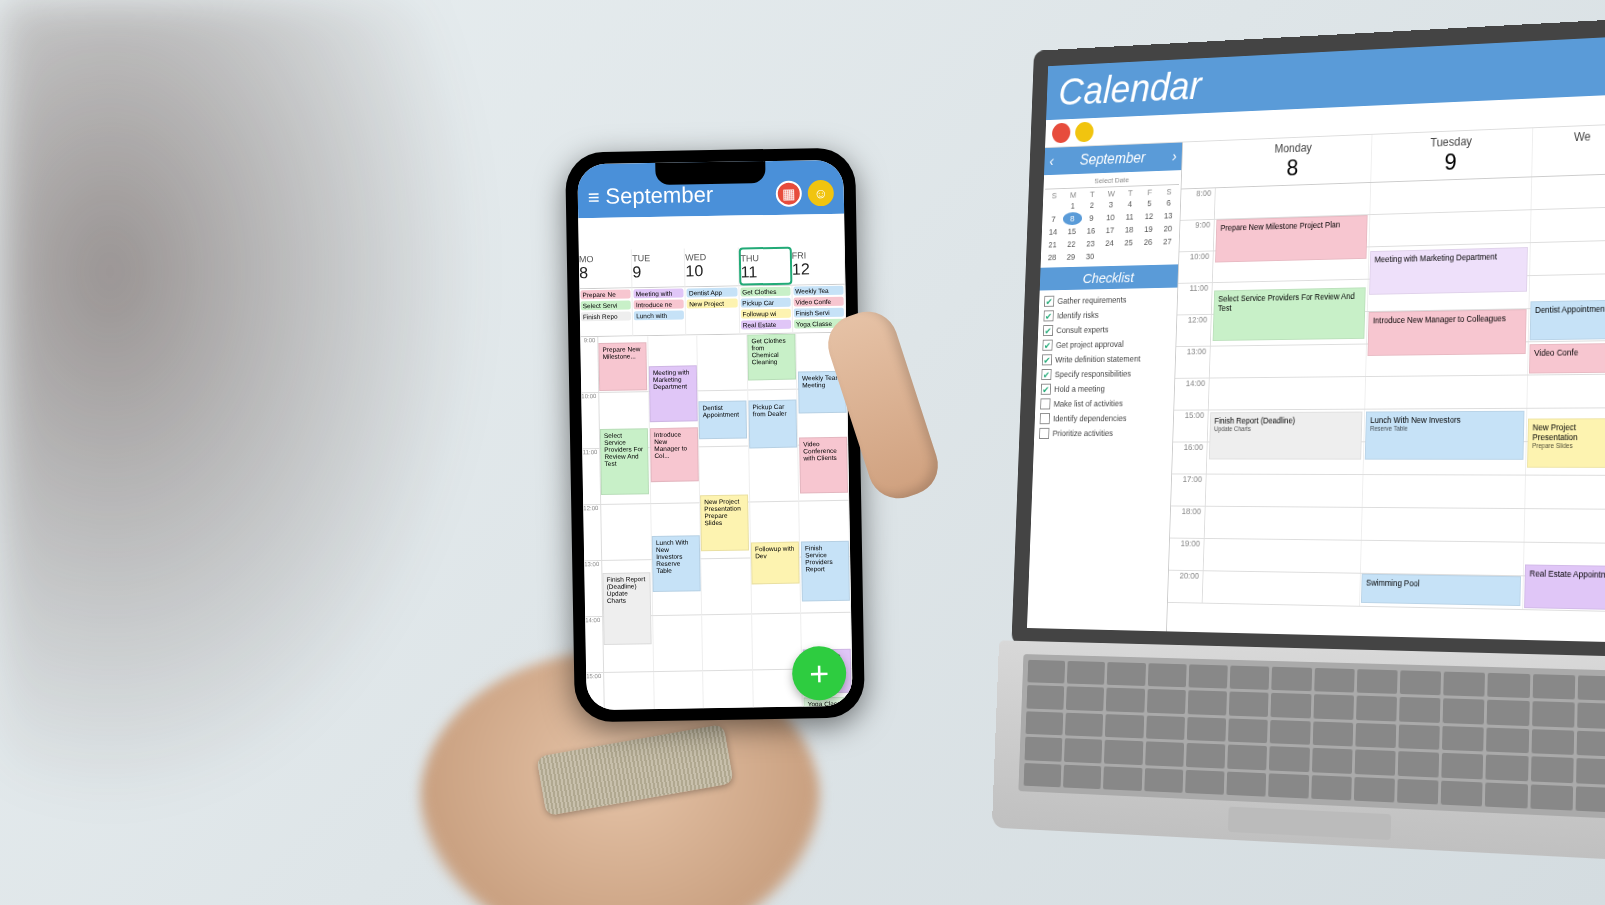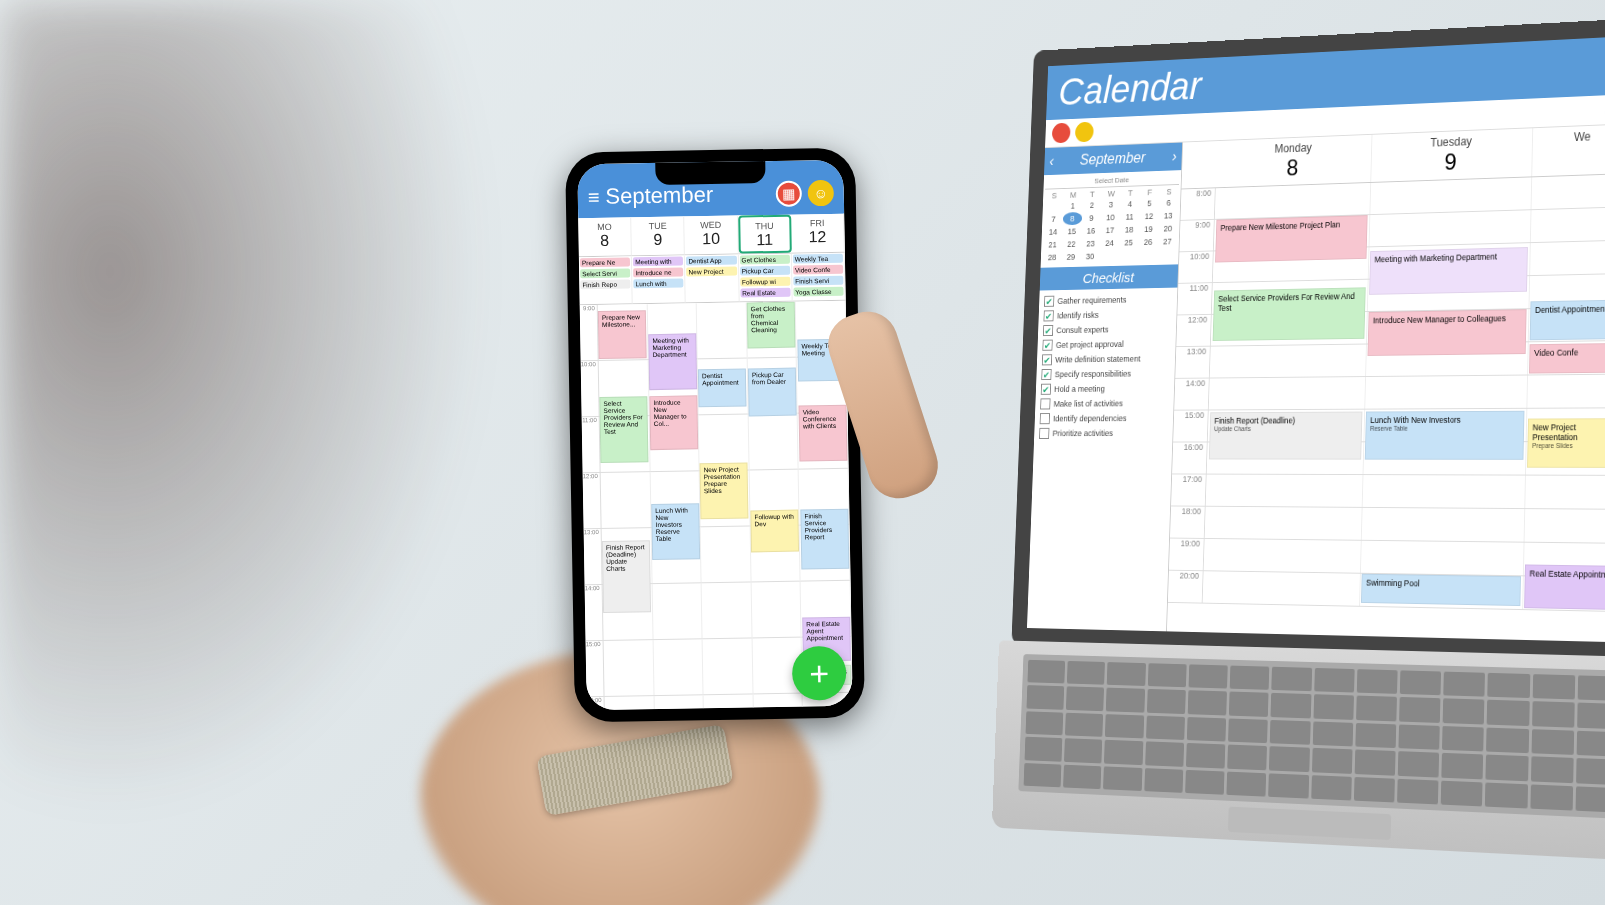--- a/index.html
+++ b/index.html
@@ -49,22 +49,22 @@
     font-size: 14px;
   }
   .ph-icon.red { background: #e74c3c; color: #fff; border: 2px solid #fff; }
   .ph-icon.yellow { background: #f1c40f; }
 
   .days-head {
     display: grid; grid-template-columns: repeat(5,1fr);
     border-bottom: 1px solid #ccc; background: #fff;
   }
   .days-head .dh {
-    text-align: center; padding: 4px 0 2px;
-    font-size: 9px; color: #555; border-right: 1px solid #eee;
+    padding: 4px 0 2px;
+    font-size: 9px; color: #555; border-right: 1px solid #eee; margin-top: 32px;
   }
   .days-head .dh .num { font-size: 16px; color: #222; font-weight: 400; display: block; }
   .days-head .dh.selected { border: 2px solid #2a7; border-radius: 4px; }
 
   .allday-row {
     display: grid; grid-template-columns: repeat(5,1fr);
     background: #fff; min-height: 48px;
     border-bottom: 1px solid #ccc;
   }
   .allday-col { border-right: 1px solid #eee; display: flex; flex-direction: column; }

